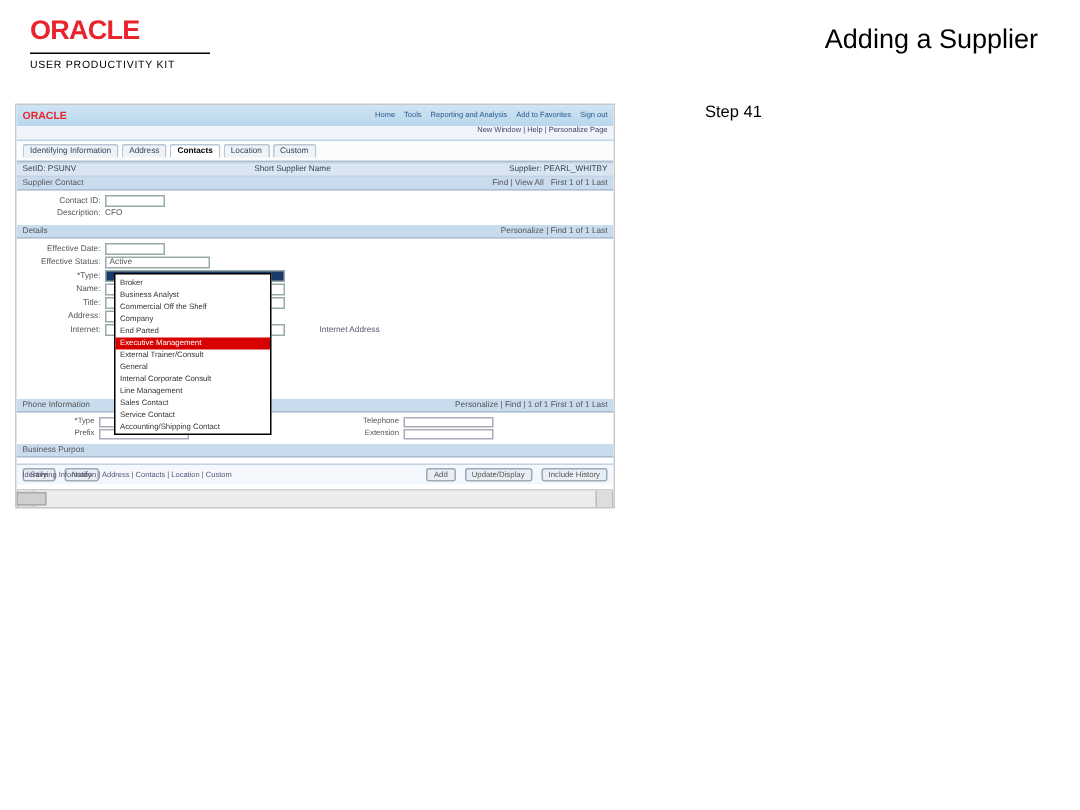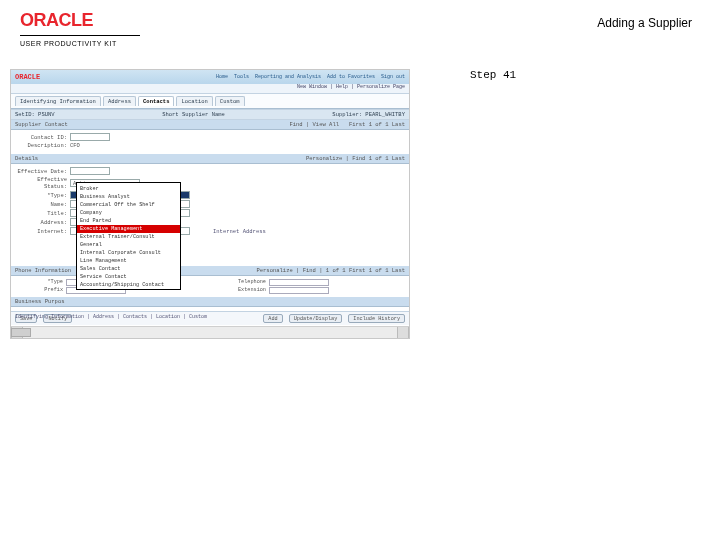--- a/index.html
+++ b/index.html
@@ -5,24 +5,24 @@
   * { box-sizing: border-box; margin: 0; padding: 0; }
   html, body { width: 720px; height: 540px; font-family: Arial, sans-serif; background: #fff; }
   .page { width: 720px; height: 396px; position: relative; }
 
   
   .hdr { display: flex; justify-content: space-between; align-items: flex-start; padding: 10px 28px 4px 20px; }
   .logo { display: flex; flex-direction: column; }
   .logo-top { font-size: 18px; font-weight: bold; color: #e8252d; letter-spacing: -0.5px; }
   .logo-sub { font-size: 7px; letter-spacing: 0.5px; color: #000; margin-top: 2px; }
   .logo-rule { border: 0; border-top: 1px solid #000; width: 120px; margin: 4px 0 2px; }
-  .title-right { font-size: 12px; color: #000; margin-top: 6px; }
+  .title-right { font-size: 18px; color: #000; margin-top: 6px; }
 
   
-  .bodywrap { display: flex; gap: 0; padding: 18px 20px 0 10px; font-family: Liberation Mono, monospace; }
+  .bodywrap { display: flex; gap: 0; padding: 18px 20px 0 10px; }
   .shot-col { flex: 1 1 auto; }
   .instr-col { width: 230px; flex: 0 0 230px; font-size: 11px; color: #000; }
   .instr-col .step { margin-bottom: 24px; }
   .instr-col .bold { font-weight: bold; }
 
   
   .shot { width: 400px; height: 270px; border: 1px solid #c8c8c8; font-size: 5.5px; color: #555; background: #fff; position: relative; overflow: hidden; }
   .shot .topbar { height: 14px; background: linear-gradient(#cfe4f3,#b9d6ec); display: flex; align-items: center; padding: 0 4px; gap: 6px; }
   .shot .topbar .ologo { color: #e8252d; font-weight: bold; font-size: 7px; }
   .shot .topbar .nav { margin-left: auto; display: flex; gap: 6px; color: #275a8a; font-size: 5px; }

